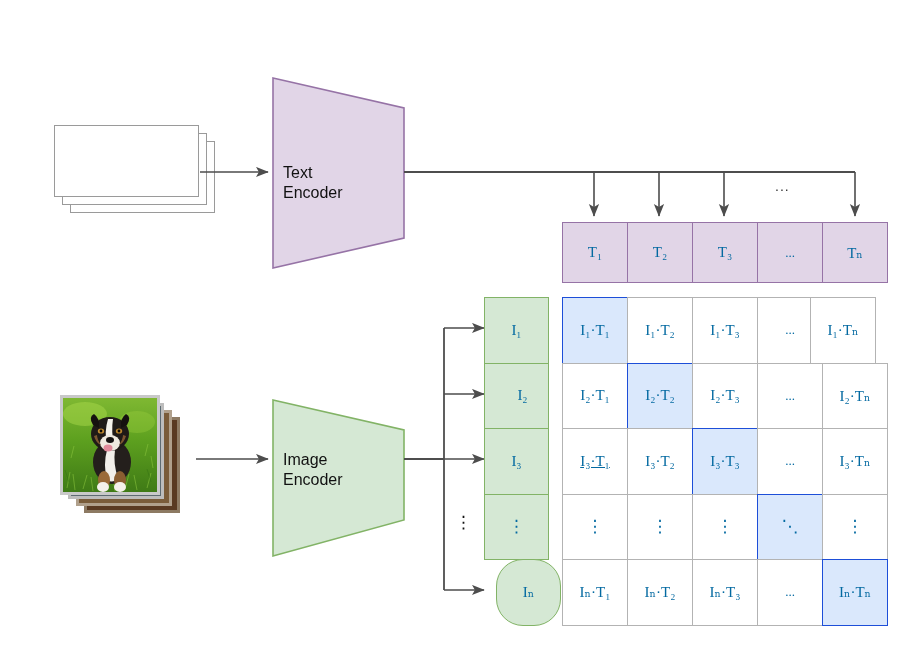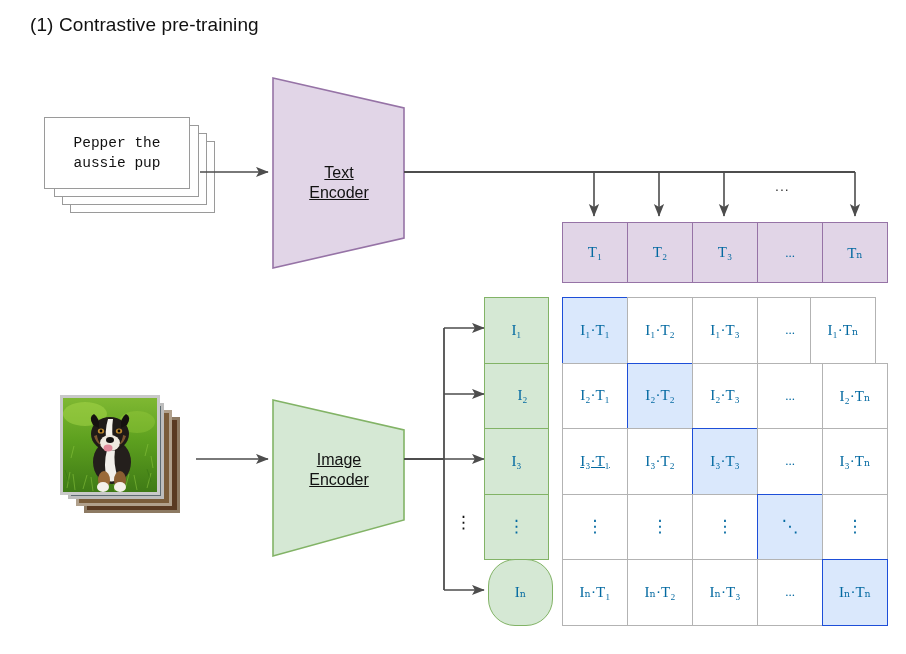--- a/index.html
+++ b/index.html
@@ -46,26 +46,24 @@
   #card-text {
     font-family: "Liberation Mono", "DejaVu Sans Mono", monospace;
     font-size: 14.5px;
     line-height: 20px;
     color: #111111;
     text-align: left;
     white-space: pre-line;
   }
   .trap-label {
     position: absolute;
-    text-align: center;
     font-size: 16px;
     line-height: 20px;
     color: #111111;
     white-space: pre-line;
-    text-decoration: underline;
   }
 
   
   .cell {
     box-sizing: border-box;
     display: flex;
     align-items: center;
     justify-content: center;
     font-family: "Liberation Serif", "DejaVu Serif", serif;
     font-size: 15px;
@@ -100,29 +98,24 @@
   #photo-back3 { left: 84px; top: 417px; width: 96px; height: 96px; background:#5a3a22; border-color:#8d7a63; }
   #photo-back2 { left: 76px; top: 410px; width: 96px; height: 96px; background:#7a5c3a; border-color:#b0a08c; }
   #photo-back1 { left: 68px; top: 403px; width: 96px; height: 96px; background:#5d6b72; border-color:#bdbdbd; }
   #photo-front { left: 60px; top: 395px; width: 100px; height: 100px; border-color:#c9c9c9; position:absolute; }
 </style>
 </head>
 <body>
 
 <div id="canvas">
 
-  <div class="abs" id="title">(1) Contrastive pre-training</div>
 
   <div class="abs card" id="card-back3"></div>
   <div class="abs card" id="card-back2"></div>
   <div class="abs card" id="card-back1"></div>
-  <div class="abs card" id="card-front">
-    <div id="card-text">Pepper the
-aussie pup</div>
-  </div>
 
   <div class="abs photo" id="photo-back3"></div>
   <div class="abs photo" id="photo-back2"></div>
   <div class="abs photo" id="photo-back1"></div>
   <div class="photo" id="photo-front">
     <svg width="94" height="94" viewBox="0 0 94 94">
       <defs>
         <linearGradient id="grassg" x1="0" y1="0" x2="0" y2="1">
           <stop offset="0%" stop-color="#7fb832"></stop>
           <stop offset="45%" stop-color="#5da01f"></stop>
@@ -232,21 +225,21 @@
       <div class="cell t-cell" style="position: absolute; left: 130px; top: 0px; width: 66px; height: 61px;">T₃</div>
       <div class="cell t-cell" style="position: absolute; left: 195px; top: 0px; width: 66px; height: 61px; font-size: 13px;">...</div>
       <div class="cell t-cell" style="position: absolute; left: 260px; top: 0px; width: 66px; height: 61px;">Tₙ</div>
     </div>
 
   <div class="abs" id="i-col" style="left:484px; top:297px;">
       <div class="cell i-cell" style="position: absolute; left: 0px; top: 0px; width: 65px; height: 66.5px;">I₁</div>
       <div class="cell i-cell" style="position: absolute; left: 0px; top: 65.5px; width: 65px; height: 66.5px; padding-left: 12px;">I₂</div>
       <div class="cell i-cell" style="position: absolute; left: 0px; top: 131px; width: 65px; height: 66.5px;">I₃</div>
       <div class="cell i-cell" style="position: absolute; left: 0px; top: 196.5px; width: 65px; height: 66.5px; font-size: 17px;">⋮</div>
-      <div class="cell i-cell" style="position: absolute; left: 4px; top: 262px; width: 65px; height: 66.5px; border-radius: 27px;">Iₙ</div>
+      <div class="cell i-cell" style="position: absolute; left: 12px; top: 262px; width: 65px; height: 66.5px; border-radius: 27px;">Iₙ</div>
     </div>
 
   <div class="abs" id="matrix" style="left:562px; top:297px;">
       <div class="cell m-cell hl" style="position: absolute; left: 0px; top: 0px; width: 66px; height: 66.5px;">I₁·T₁</div>
       <div class="cell m-cell" style="position: absolute; left: 65px; top: 0px; width: 66px; height: 66.5px;">I₁·T₂</div>
       <div class="cell m-cell" style="position: absolute; left: 130px; top: 0px; width: 66px; height: 66.5px;">I₁·T₃</div>
       <div class="cell m-cell" style="position: absolute; left: 195px; top: 0px; width: 66px; height: 66.5px; font-size: 13px;">...</div>
       <div class="cell m-cell" style="position: absolute; left: 248px; top: 0px; width: 66px; height: 66.5px;">I₁·Tₙ</div>
       <div class="cell m-cell" style="position: absolute; left: 0px; top: 65.5px; width: 66px; height: 66.5px;">I₂·T₁</div>
       <div class="cell m-cell hl" style="position: absolute; left: 65px; top: 65.5px; width: 66px; height: 66.5px;">I₂·T₂</div>

